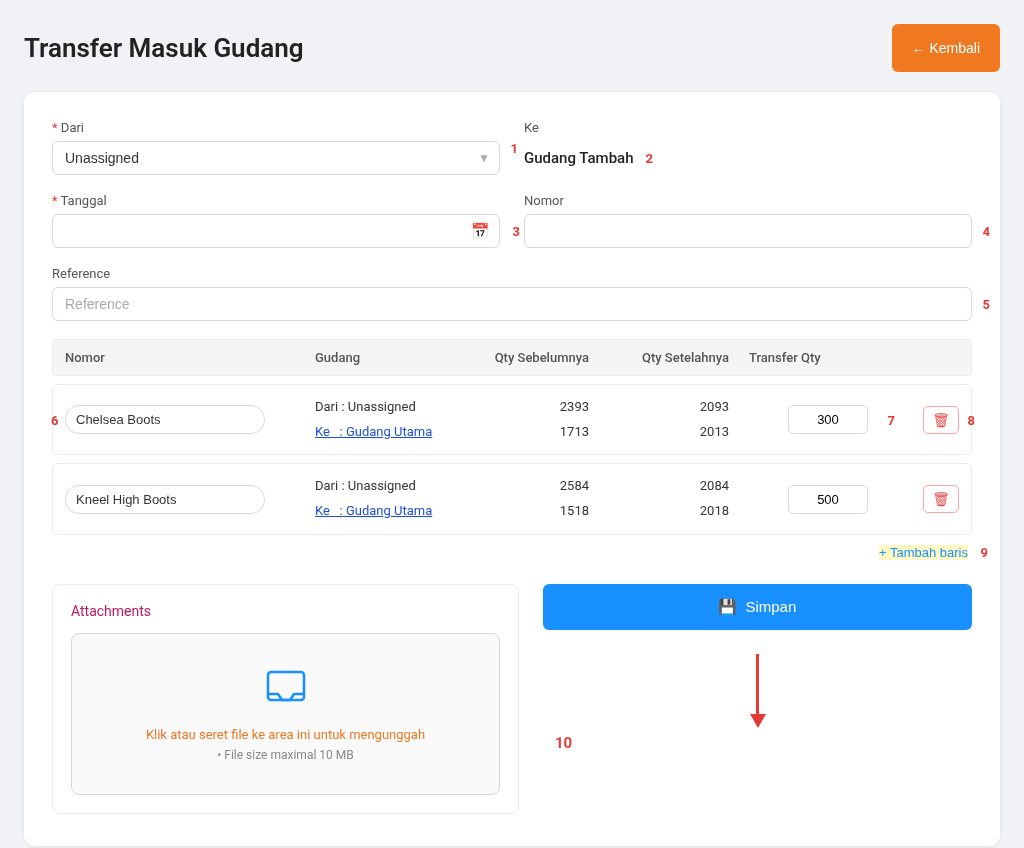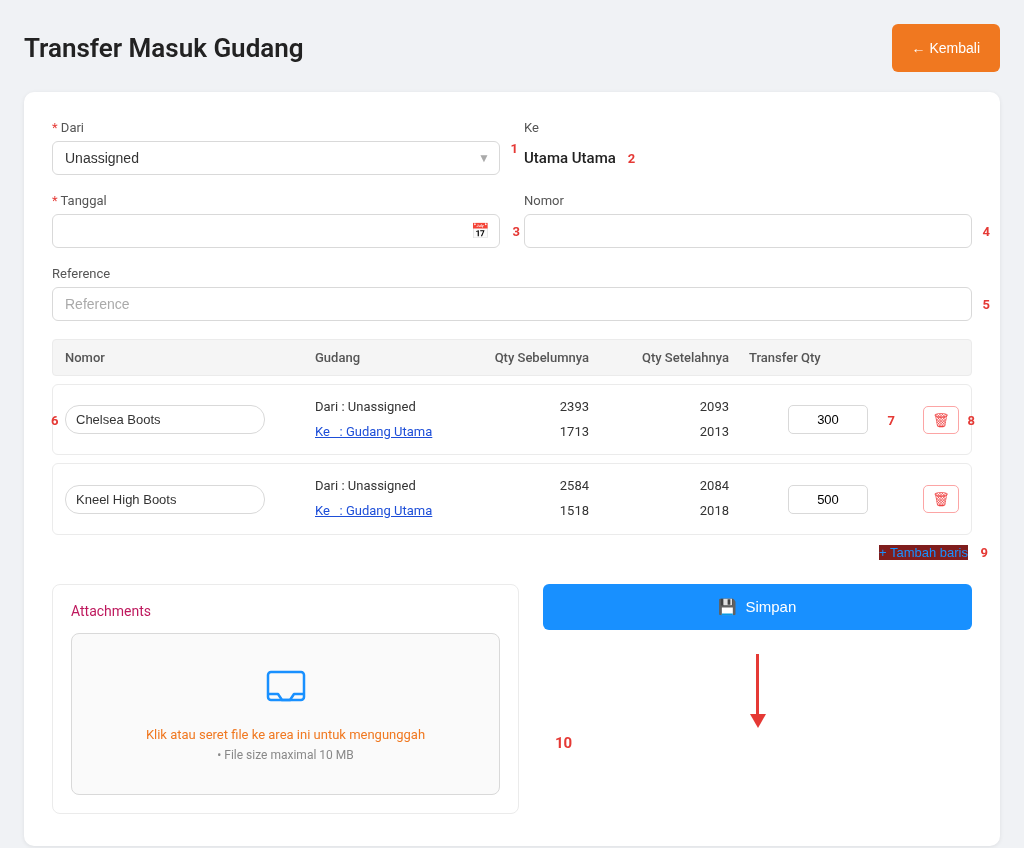--- a/index.html
+++ b/index.html
@@ -202,21 +202,21 @@
       color: #ef4444;
       font-size: 14px;
     }
     .tambah-baris-row {
       display: flex;
       justify-content: flex-end;
       margin-top: 10px;
       padding-right: 4px;
     }
     .btn-tambah {
-      background: #7f1d1d;
+      background: #fef9c3;
       border: none;
       color: #1890ff;
       font-size: 13px;
       cursor: pointer;
       display: flex;
       align-items: center;
       gap: 4px;
     }
     .bottom-section {
       display: flex;
@@ -329,21 +329,21 @@
         <select>
           <option>Unassigned</option>
         </select>
         <span class="select-arrow">▼</span>
       </div>
       <span class="inline-step" style="position:absolute;right:-18px;top:50%;transform:translateY(-50%);">1</span>
     </div>
     <div class="form-group">
       <label class="form-label">Ke</label>
       <div style="display:flex;align-items:center;gap:8px;position:relative;">
-        <span class="static-value">Utama Utama</span>
+        <span class="static-value">Gudang Tambah</span>
         <span class="inline-step">2</span>
       </div>
     </div>
   </div>
 
   <div class="form-row">
     <div class="form-group row-relative" style="max-width:480px;">
       <label class="form-label">
         <span style="color:#e53935;">*</span> Tanggal
       </label>

